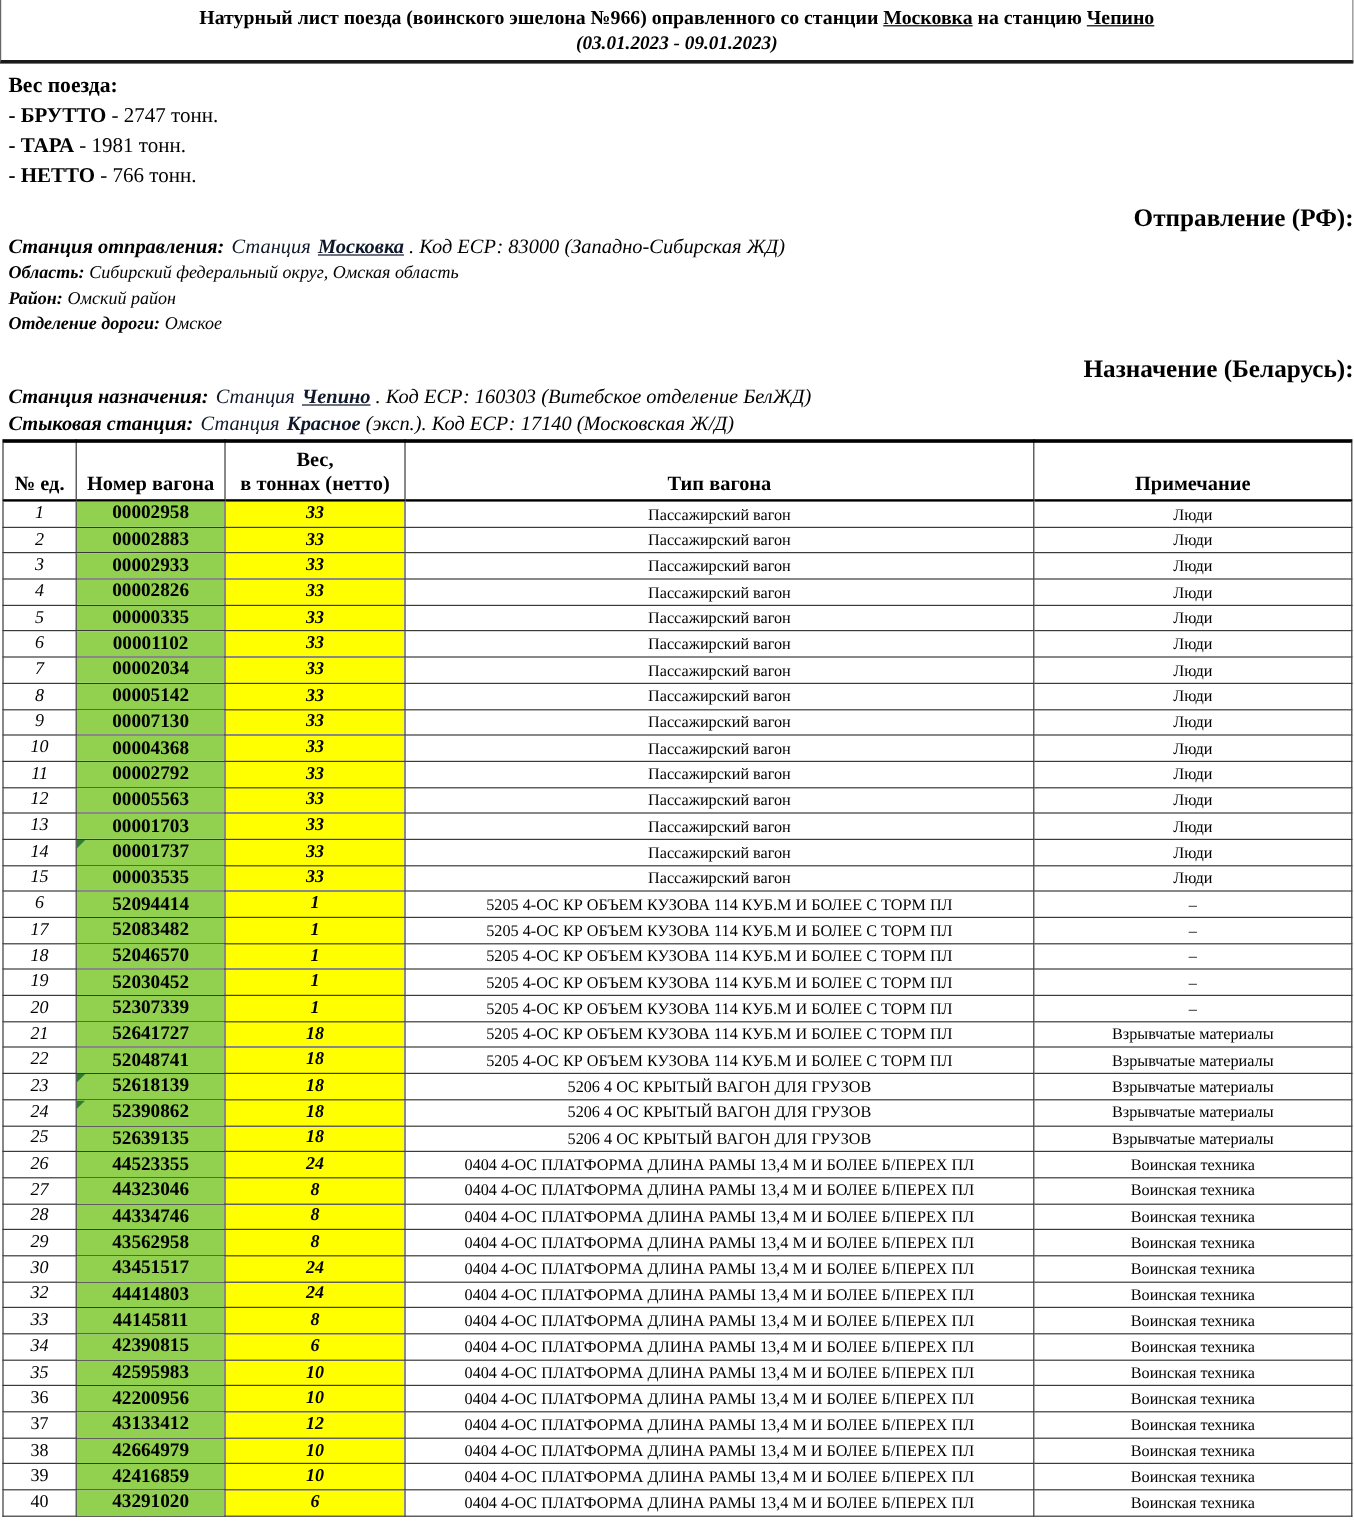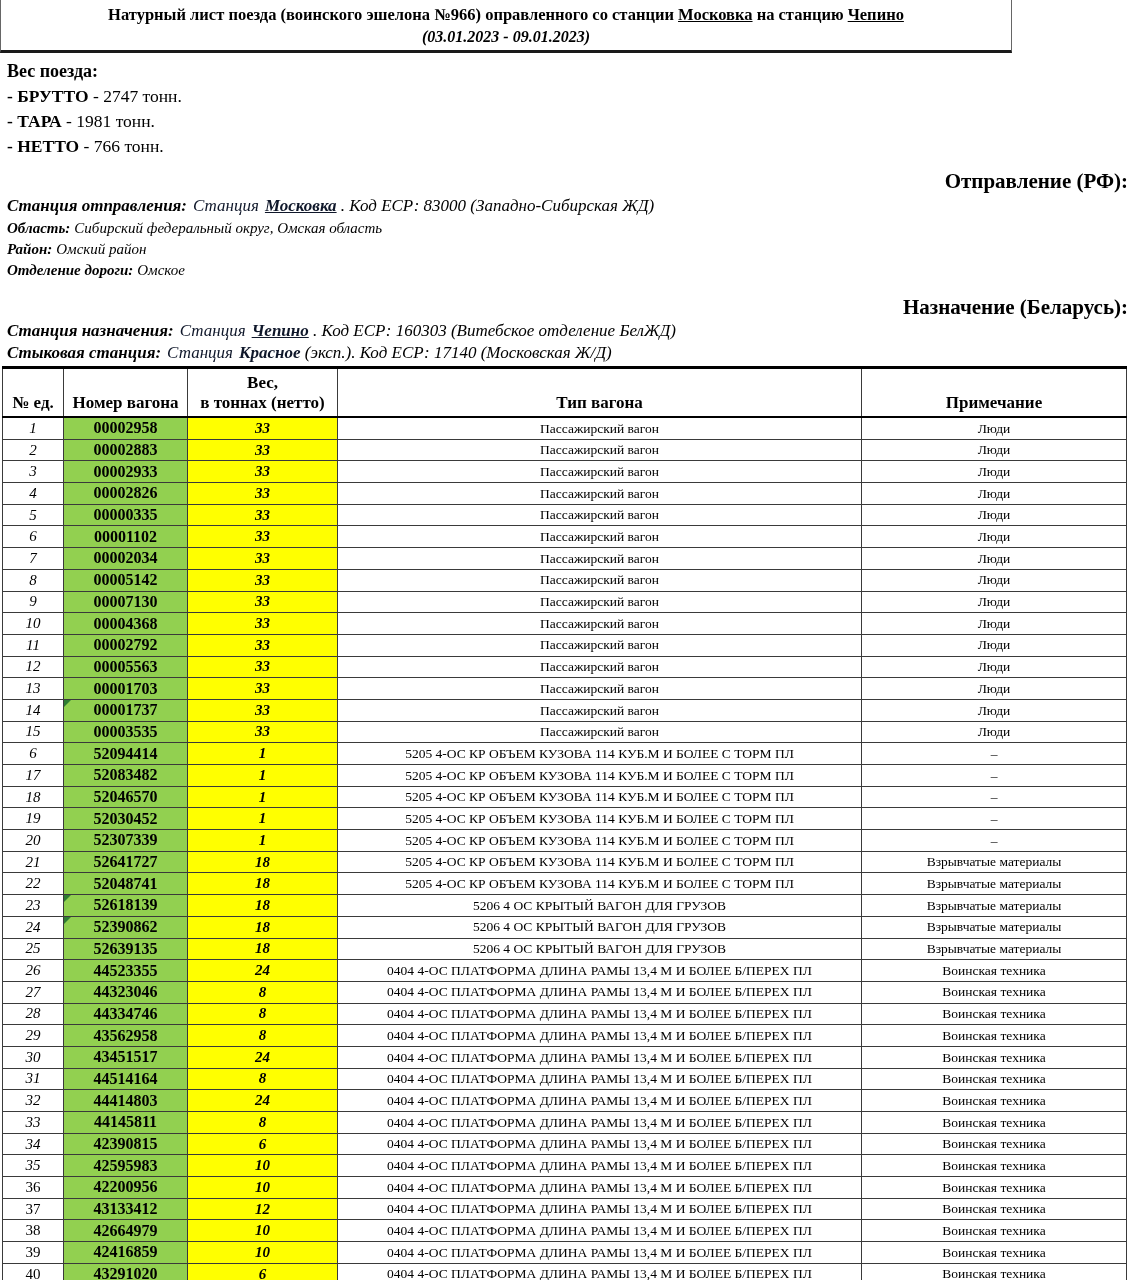--- a/index.html
+++ b/index.html
@@ -2,21 +2,21 @@
 <html><head>
 <meta charset="utf-8">
 <style>
   html,body { margin:0; padding:0; }
   body {
     width:1128px; height:1280px; overflow:hidden; position:relative;
     background:#ffffff; color:#000;
     font-family:"Liberation Serif", serif;
   }
   .title-box {
-    box-sizing:border-box; width:1012px; height:53px;
+    box-sizing:border-box; width:1128px; height:53px;
     border-left:1px solid #666; border-right:1px solid #666;
     border-bottom:3px solid #1a1a1a;
     text-align:center; padding-top:5px;
   }
   .title-main { font-weight:bold; font-size:16.5px; line-height:20px; }
   .title-date { font-weight:bold; font-style:italic; font-size:16px; line-height:20px; margin-top:2px; }
   .u { text-decoration:underline; }
 
   .content { padding-left:7px; }
 
@@ -326,27 +326,20 @@
     <td class="c-note">Воинская техника</td>
   </tr>
       <tr>
     <td class="c-num">30</td>
     <td class="c-wagon">43451517</td>
     <td class="c-weight">24</td>
     <td class="c-type">0404 4-ОС ПЛАТФОРМА ДЛИНА РАМЫ 13,4 М И БОЛЕЕ Б/ПЕРЕХ ПЛ</td>
     <td class="c-note">Воинская техника</td>
   </tr>
       <tr>
-    <td class="c-num">31</td>
-    <td class="c-wagon">44514164</td>
-    <td class="c-weight">8</td>
-    <td class="c-type">0404 4-ОС ПЛАТФОРМА ДЛИНА РАМЫ 13,4 М И БОЛЕЕ Б/ПЕРЕХ ПЛ</td>
-    <td class="c-note">Воинская техника</td>
-  </tr>
-      <tr>
     <td class="c-num">32</td>
     <td class="c-wagon">44414803</td>
     <td class="c-weight">24</td>
     <td class="c-type">0404 4-ОС ПЛАТФОРМА ДЛИНА РАМЫ 13,4 М И БОЛЕЕ Б/ПЕРЕХ ПЛ</td>
     <td class="c-note">Воинская техника</td>
   </tr>
       <tr>
     <td class="c-num">33</td>
     <td class="c-wagon">44145811</td>
     <td class="c-weight">8</td>

